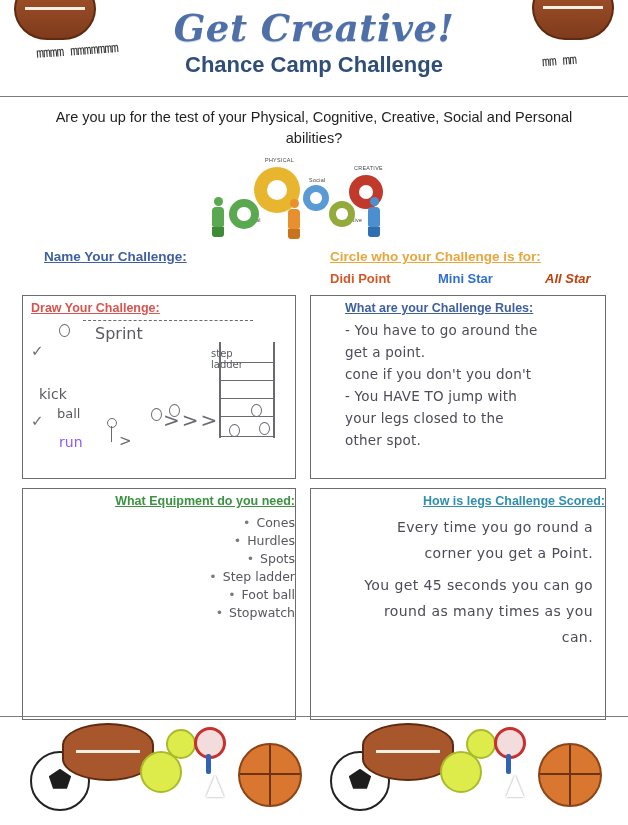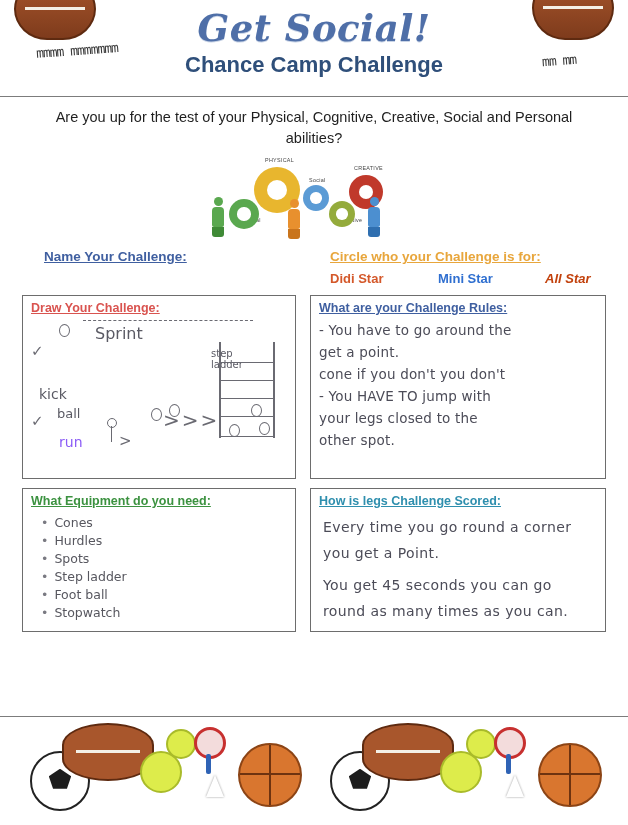--- a/index.html
+++ b/index.html
@@ -186,23 +186,23 @@
     text-decoration: underline;
     padding: 5px 0 0 8px;
   }
   .t-draw { color: #d9534f; }
   .t-rules { color: #3f5fa0; }
   .t-equip { color: #3c9240; }
   .t-scored { color: #2f8fae; }
 
   .row1 .box { height: 184px; }
   .row2 { margin-top: 9px; }
-  .row2 .box { height: 144px; }
+  .row2 .box { height: 232px; text-align: right; }
   .col-left { width: 274px; }
-  .col-right { width: 296px; }
+  .col-right { width: 296px; padding-left: 26px; }
   .hw {
     position: absolute;
     font-family: "DejaVu Sans", sans-serif;
     color: #55555f;
     white-space: pre;
   }
   .sketch-line {
     position: absolute;
     background: #6a6a72;
   }
@@ -321,21 +321,21 @@
 <div class="page">
 
   <div class="header">
 
     <div class="ball football" style="left:14px; top:-22px; width:78px; height:58px; border-radius:50% / 62%;"></div>
     <div class="ball football" style="right:14px; top:-24px; width:78px; height:60px; border-radius:50% / 62%;"></div>
 
     <div class="scribble" style="left:36px; top:46px;">mmmm  mmmmmmm</div>
     <div class="scribble" style="right:52px; top:56px;">mm  mm</div>
 
-    <div class="title-main">Get Social!</div>
+    <div class="title-main">Get Creative!</div>
     <div class="title-sub">Chance Camp Challenge</div>
   </div>
 
   <div class="intro">Are you up for the test of your Physical, Cognitive, Creative, Social and Personal abilities?</div>
 
   <div class="graphic">
     <div class="graphic-inner">
 
       <div class="gear-label" style="left:66px; top:2px;">PHYSICAL</div>
       <div class="gear-label" style="left:155px; top:10px;">CREATIVE</div>
@@ -363,21 +363,21 @@
         <div class="head" style="background:#4c8fd0;"></div>
         <div class="body" style="background:#4c8fd0;"></div>
         <div class="legs" style="background:#2f6fb0;"></div>
       </div>
     </div>
   </div>
 
   <div class="label-row">
     <div class="u-label name-label">Name Your Challenge:</div>
     <div class="u-label circle-label">Circle who your Challenge is for:</div>
-    <div class="star didi">Didi Star</div>
+    <div class="star didi">Didi Point</div>
     <div class="star mini">Mini Star</div>
     <div class="star allstar">All Star</div>
   </div>
 
   <div class="grid">
 
     <div class="row row1">
       <div class="box col-left">
         <div class="box-title t-draw">Draw Your Challenge:</div>
 

